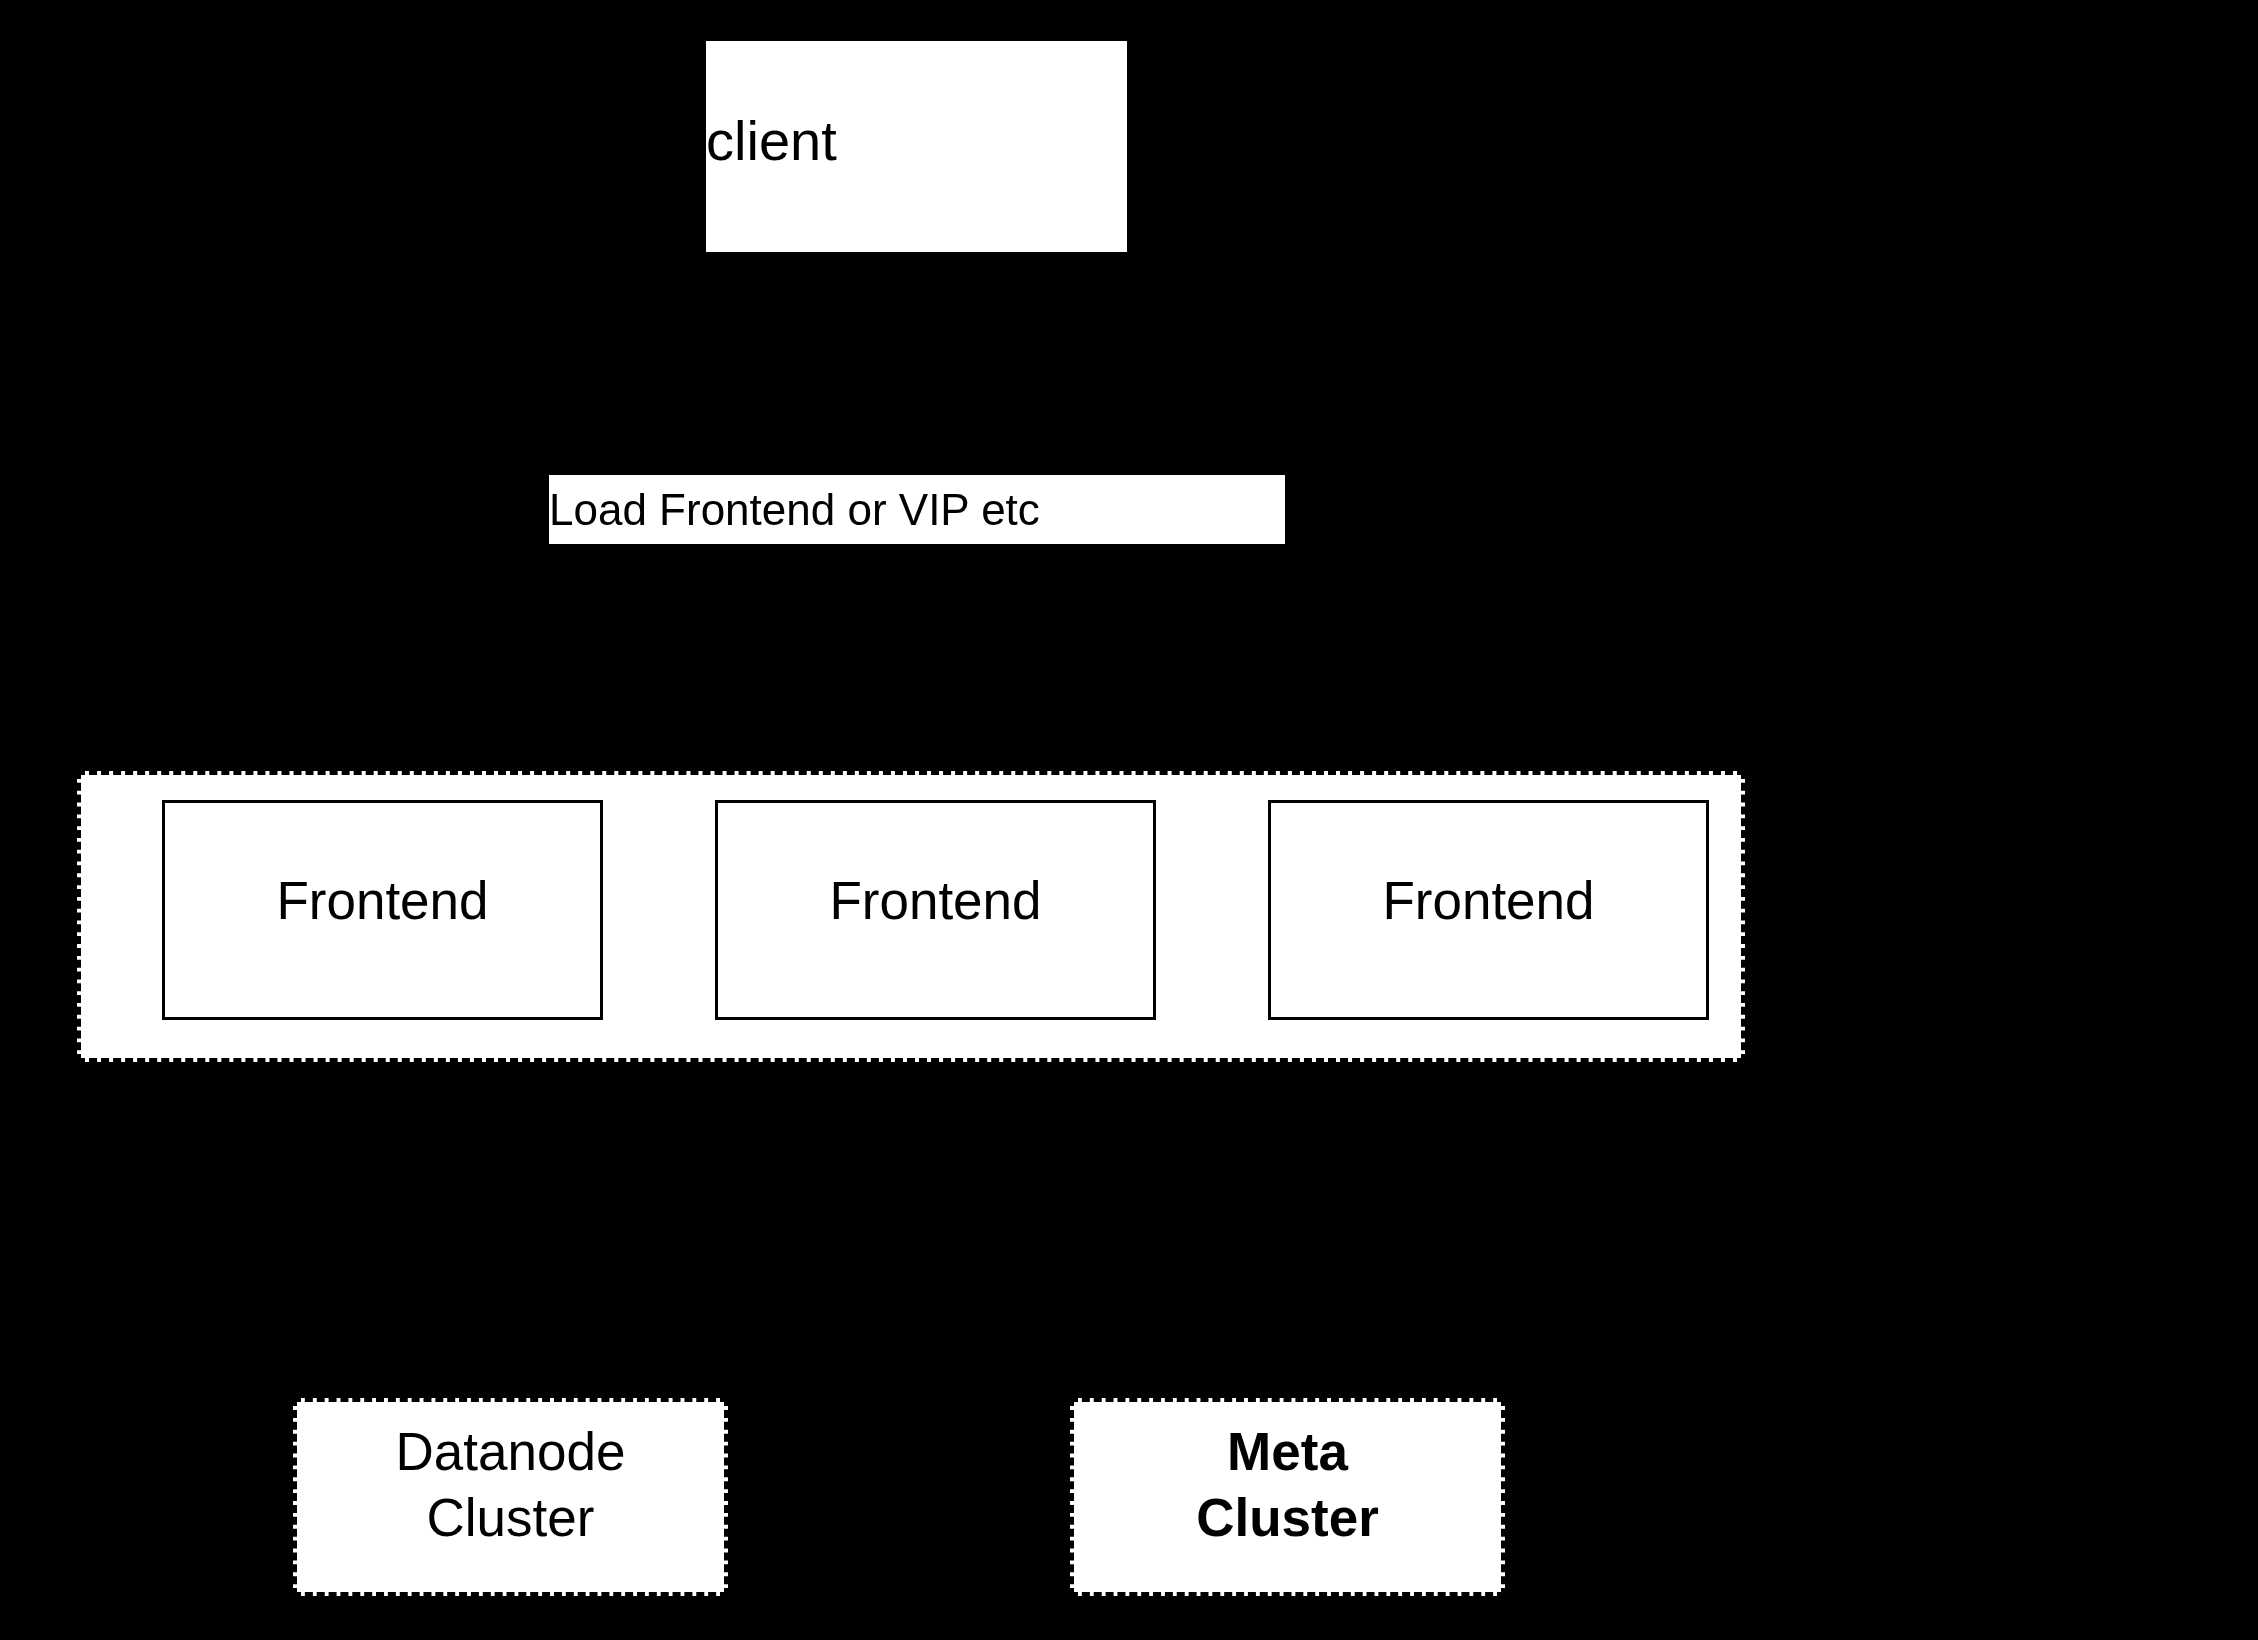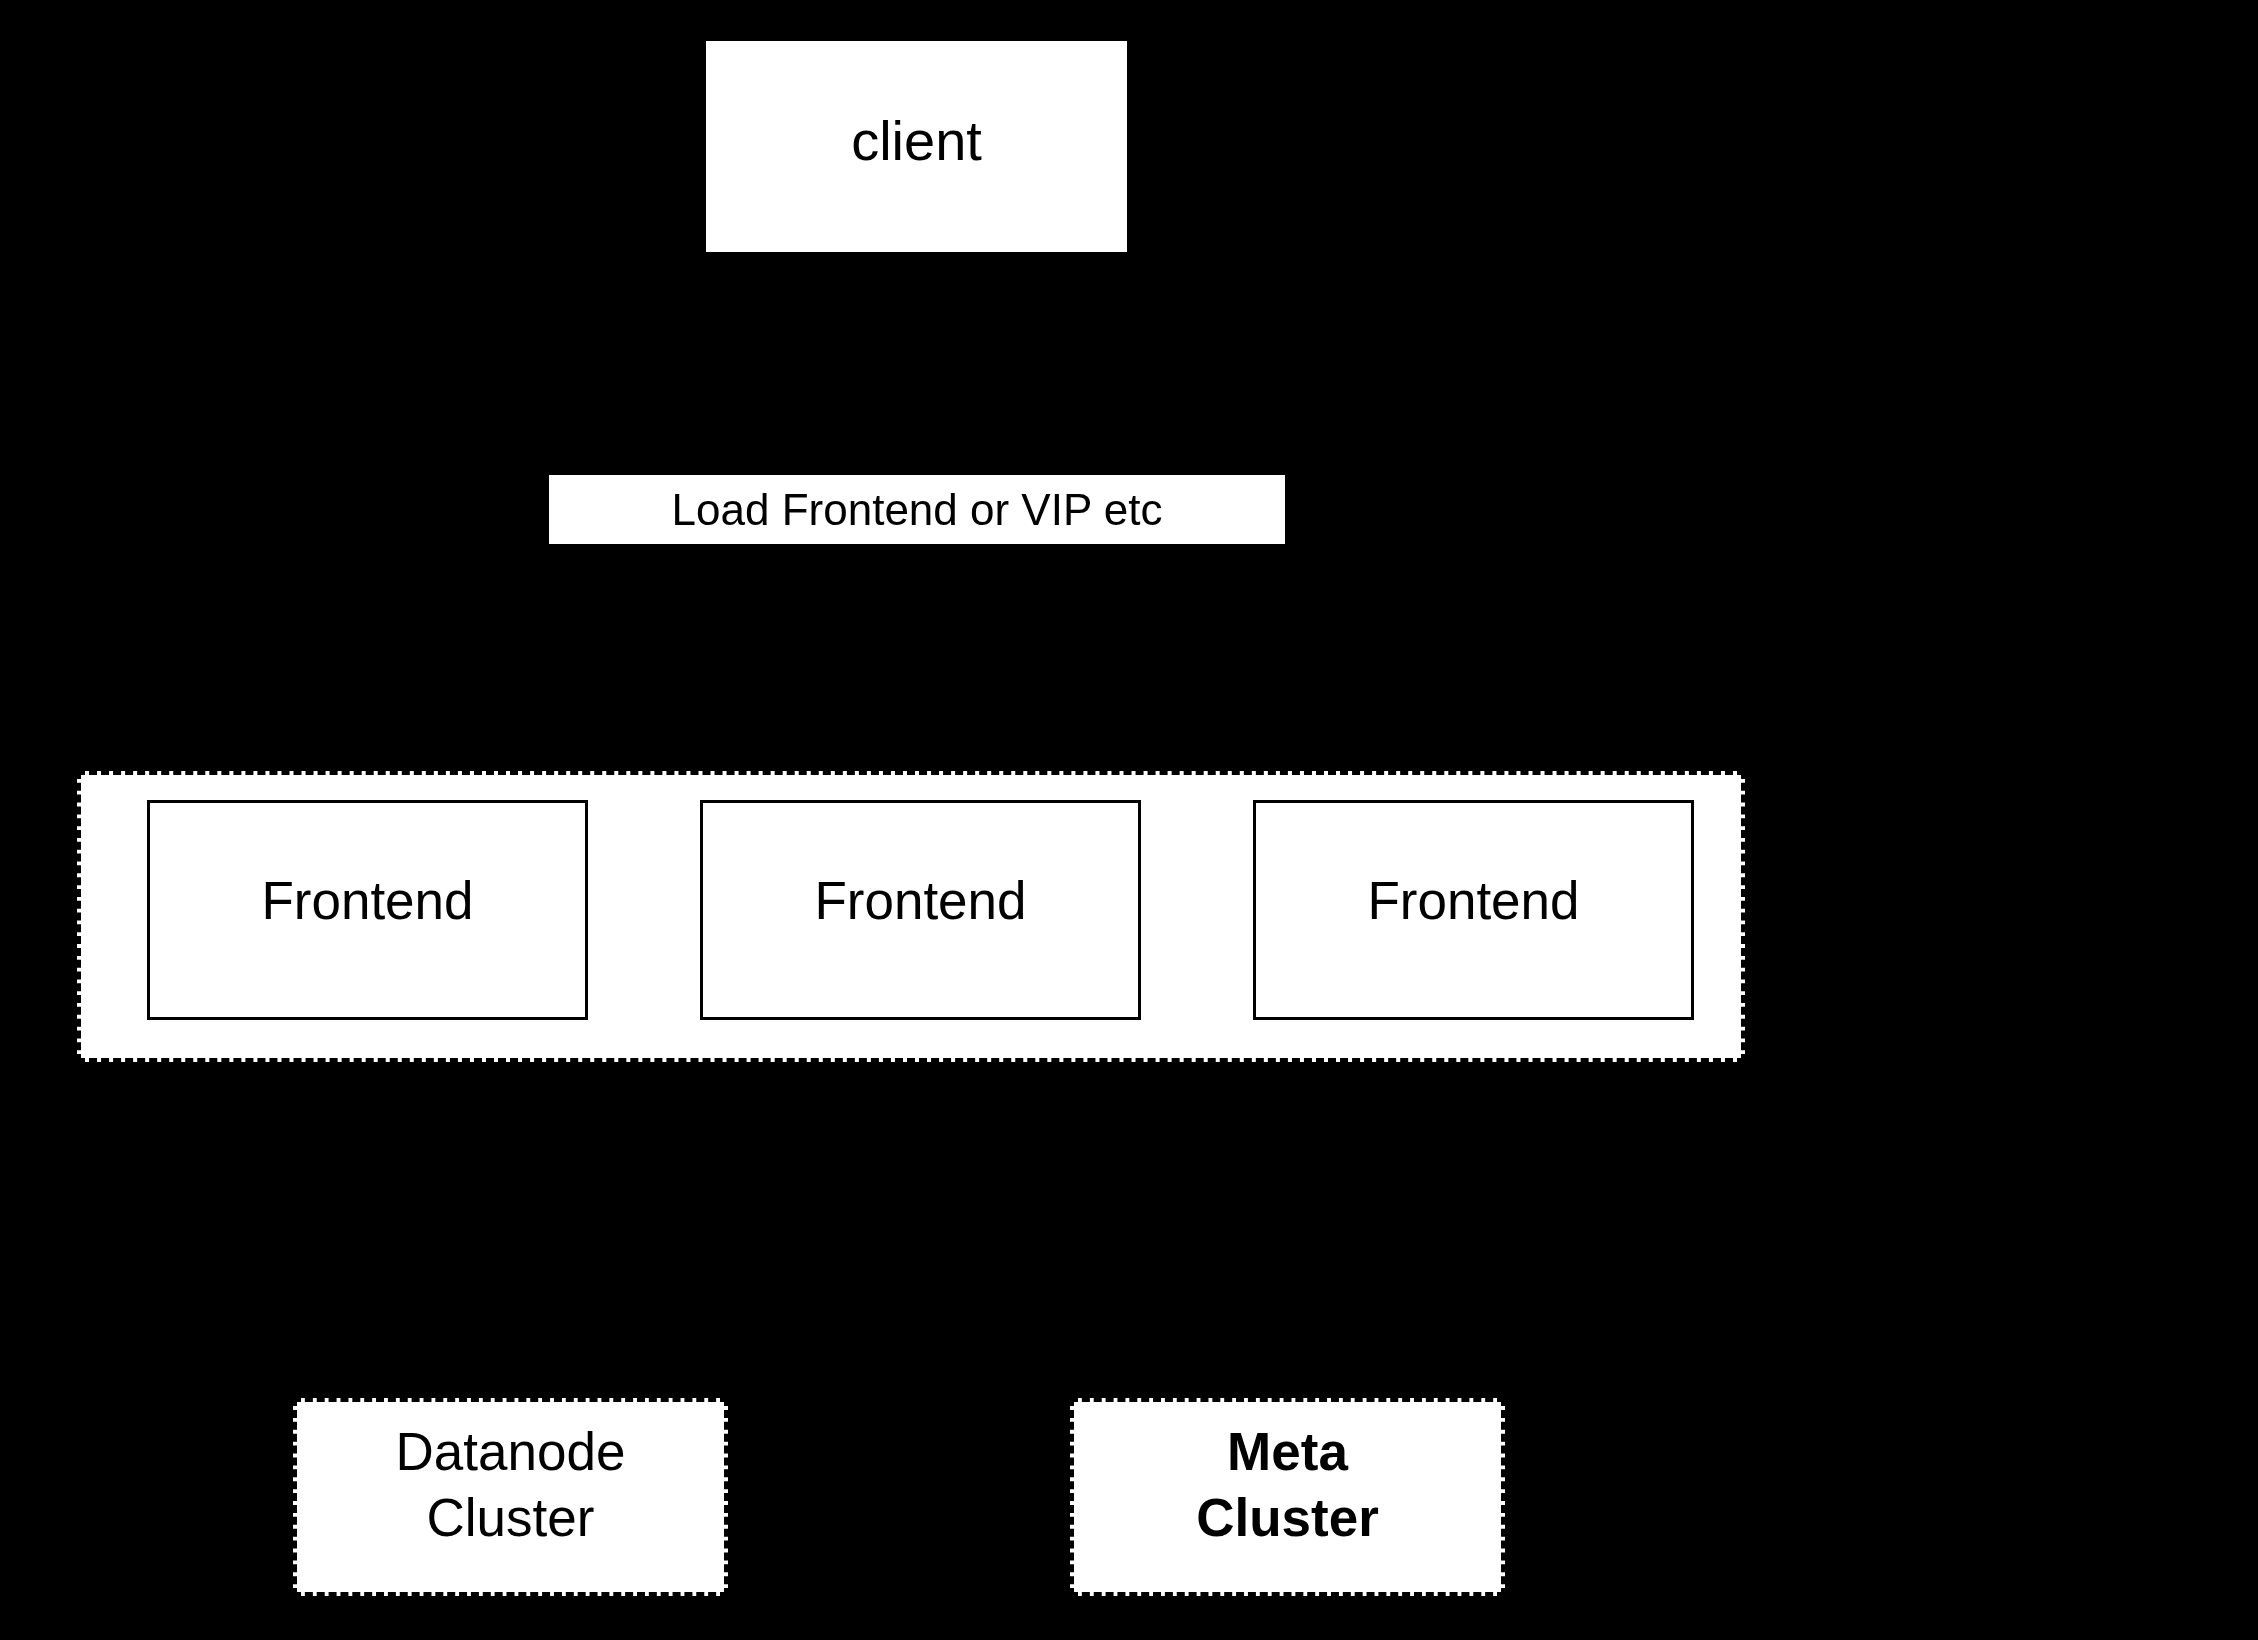--- a/index.html
+++ b/index.html
@@ -14,21 +14,21 @@
     background: #000000;
     overflow: hidden;
     font-family: "Liberation Sans", sans-serif;
     color: #000000;
   }
   .box {
     position: absolute;
     background: #ffffff;
     display: flex;
     align-items: center;
-    justify-content: center;
+    justify-content: flex-start;
     text-align: center;
     box-sizing: border-box;
   }
   .client-box {
     left: 706px;
     top: 41px;
     width: 421px;
     height: 211px;
     font-size: 56px;
     padding-bottom: 12.7px;
@@ -56,20 +56,21 @@
     width: 441px;
     height: 220px;
     background: #ffffff;
     border: 3.6px solid #000000;
     box-sizing: border-box;
     display: flex;
     align-items: center;
     justify-content: center;
     font-size: 53px;
     padding-bottom: 18px;
+    margin-left: 15px;
   }
   .frontend-1 { left: 66px; }
   .frontend-2 { left: 619px; }
   .frontend-3 { left: 1172px; }
   .cluster-box {
     position: absolute;
     top: 1398px;
     width: 435px;
     height: 198px;
     background: #ffffff;

